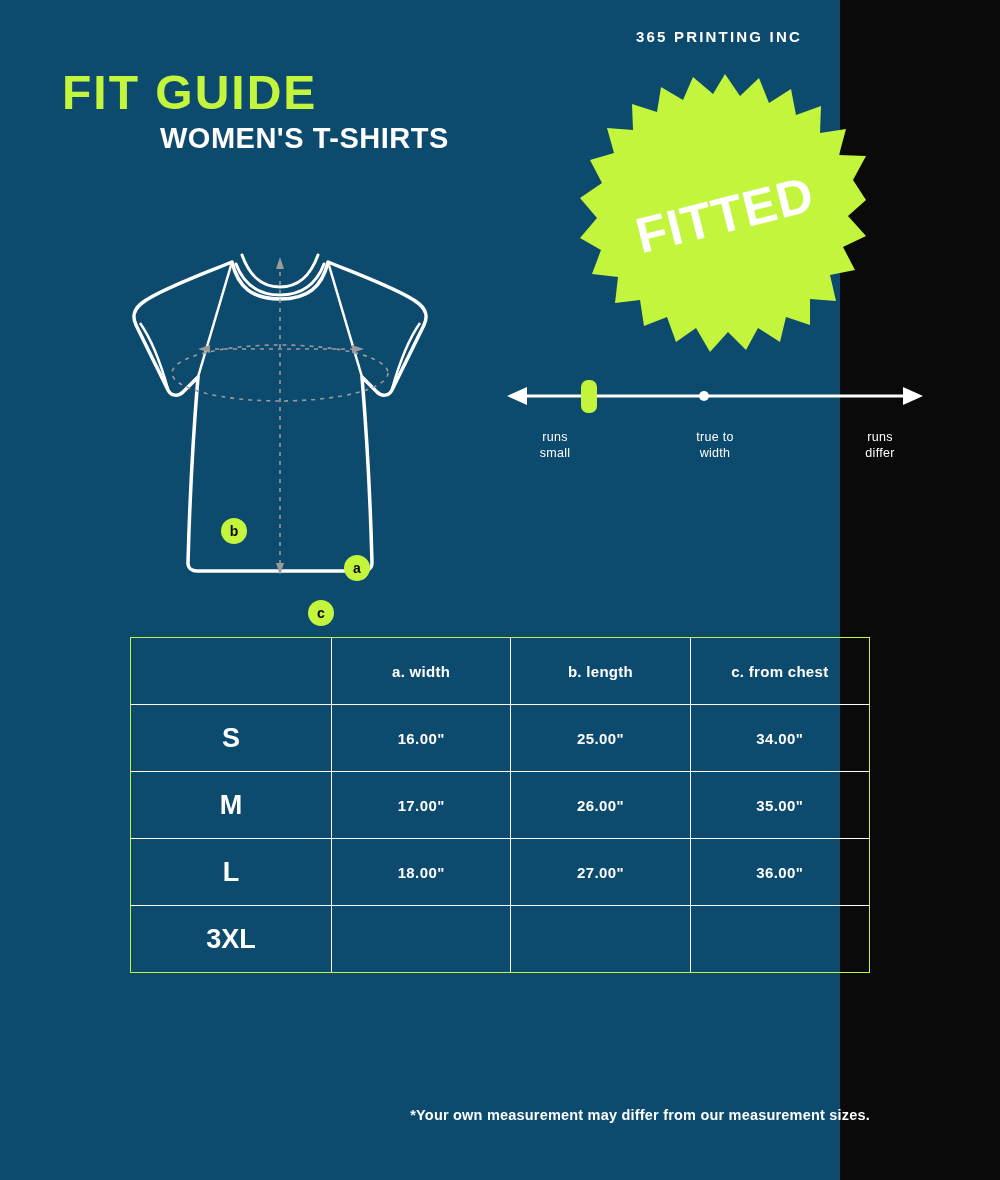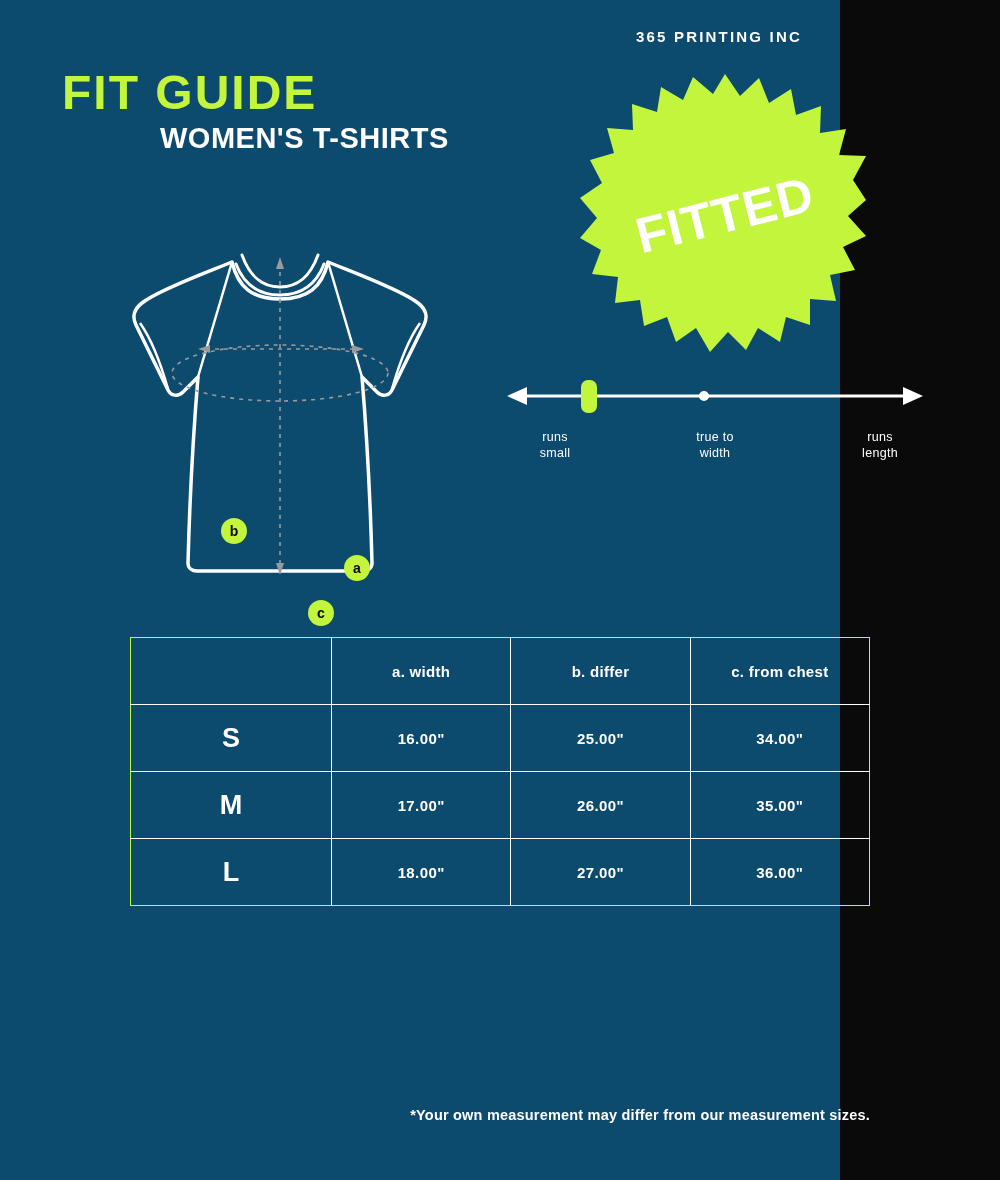--- a/index.html
+++ b/index.html
@@ -262,49 +262,55 @@
     <div class="scale-label" id="label-small">
       <span>runs</span><br>
       <span>small</span>
     </div>
     <div class="scale-label" id="label-true">
       <span>true to</span><br>
       <span>width</span>
     </div>
     <div class="scale-label" id="label-large">
       <span>runs</span><br>
-      <span>length</span>
+      <span>differ</span>
     </div>
   </div>
 
   <div class="table-wrap">
     <table class="size-table">
       <tbody>
           <tr>
         <td class="col-size hdr"></td>
         <td class="hdr">a. width</td>
-        <td class="hdr">b. differ</td>
+        <td class="hdr">b. length</td>
         <td class="hdr">c. from chest</td>
       </tr>
       <tr>
         <td class="col-size size-cell">S</td>
         <td class="meas-cell">16.00"</td>
         <td class="meas-cell">25.00"</td>
         <td class="meas-cell">34.00"</td>
       </tr>
       <tr>
         <td class="col-size size-cell">M</td>
         <td class="meas-cell">17.00"</td>
         <td class="meas-cell">26.00"</td>
         <td class="meas-cell">35.00"</td>
       </tr>
       <tr>
         <td class="col-size size-cell">L</td>
         <td class="meas-cell">18.00"</td>
         <td class="meas-cell">27.00"</td>
         <td class="meas-cell">36.00"</td>
       </tr>
+      <tr>
+        <td class="col-size size-cell">3XL</td>
+        <td class="meas-cell"></td>
+        <td class="meas-cell"></td>
+        <td class="meas-cell"></td>
+      </tr>
     </tbody>
       </table>
     <div class="footnote">*Your own measurement may differ from our measurement sizes.</div>
   </div>
 
 </div>
 
 </body></html>

